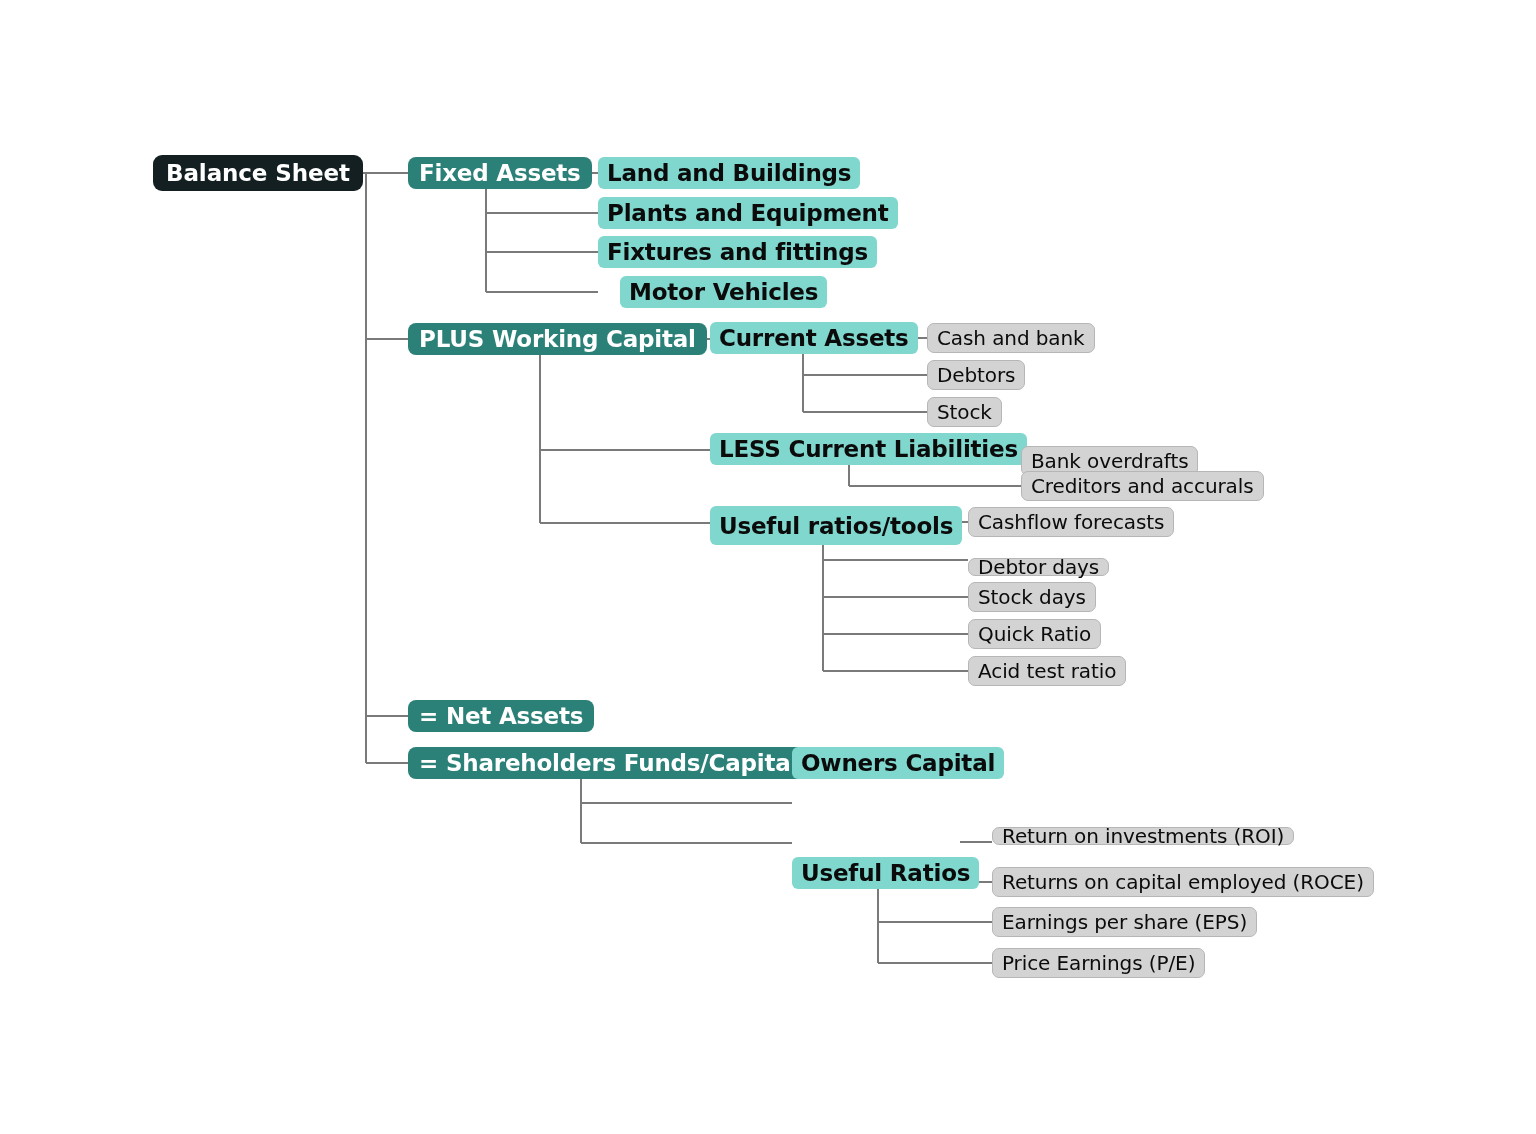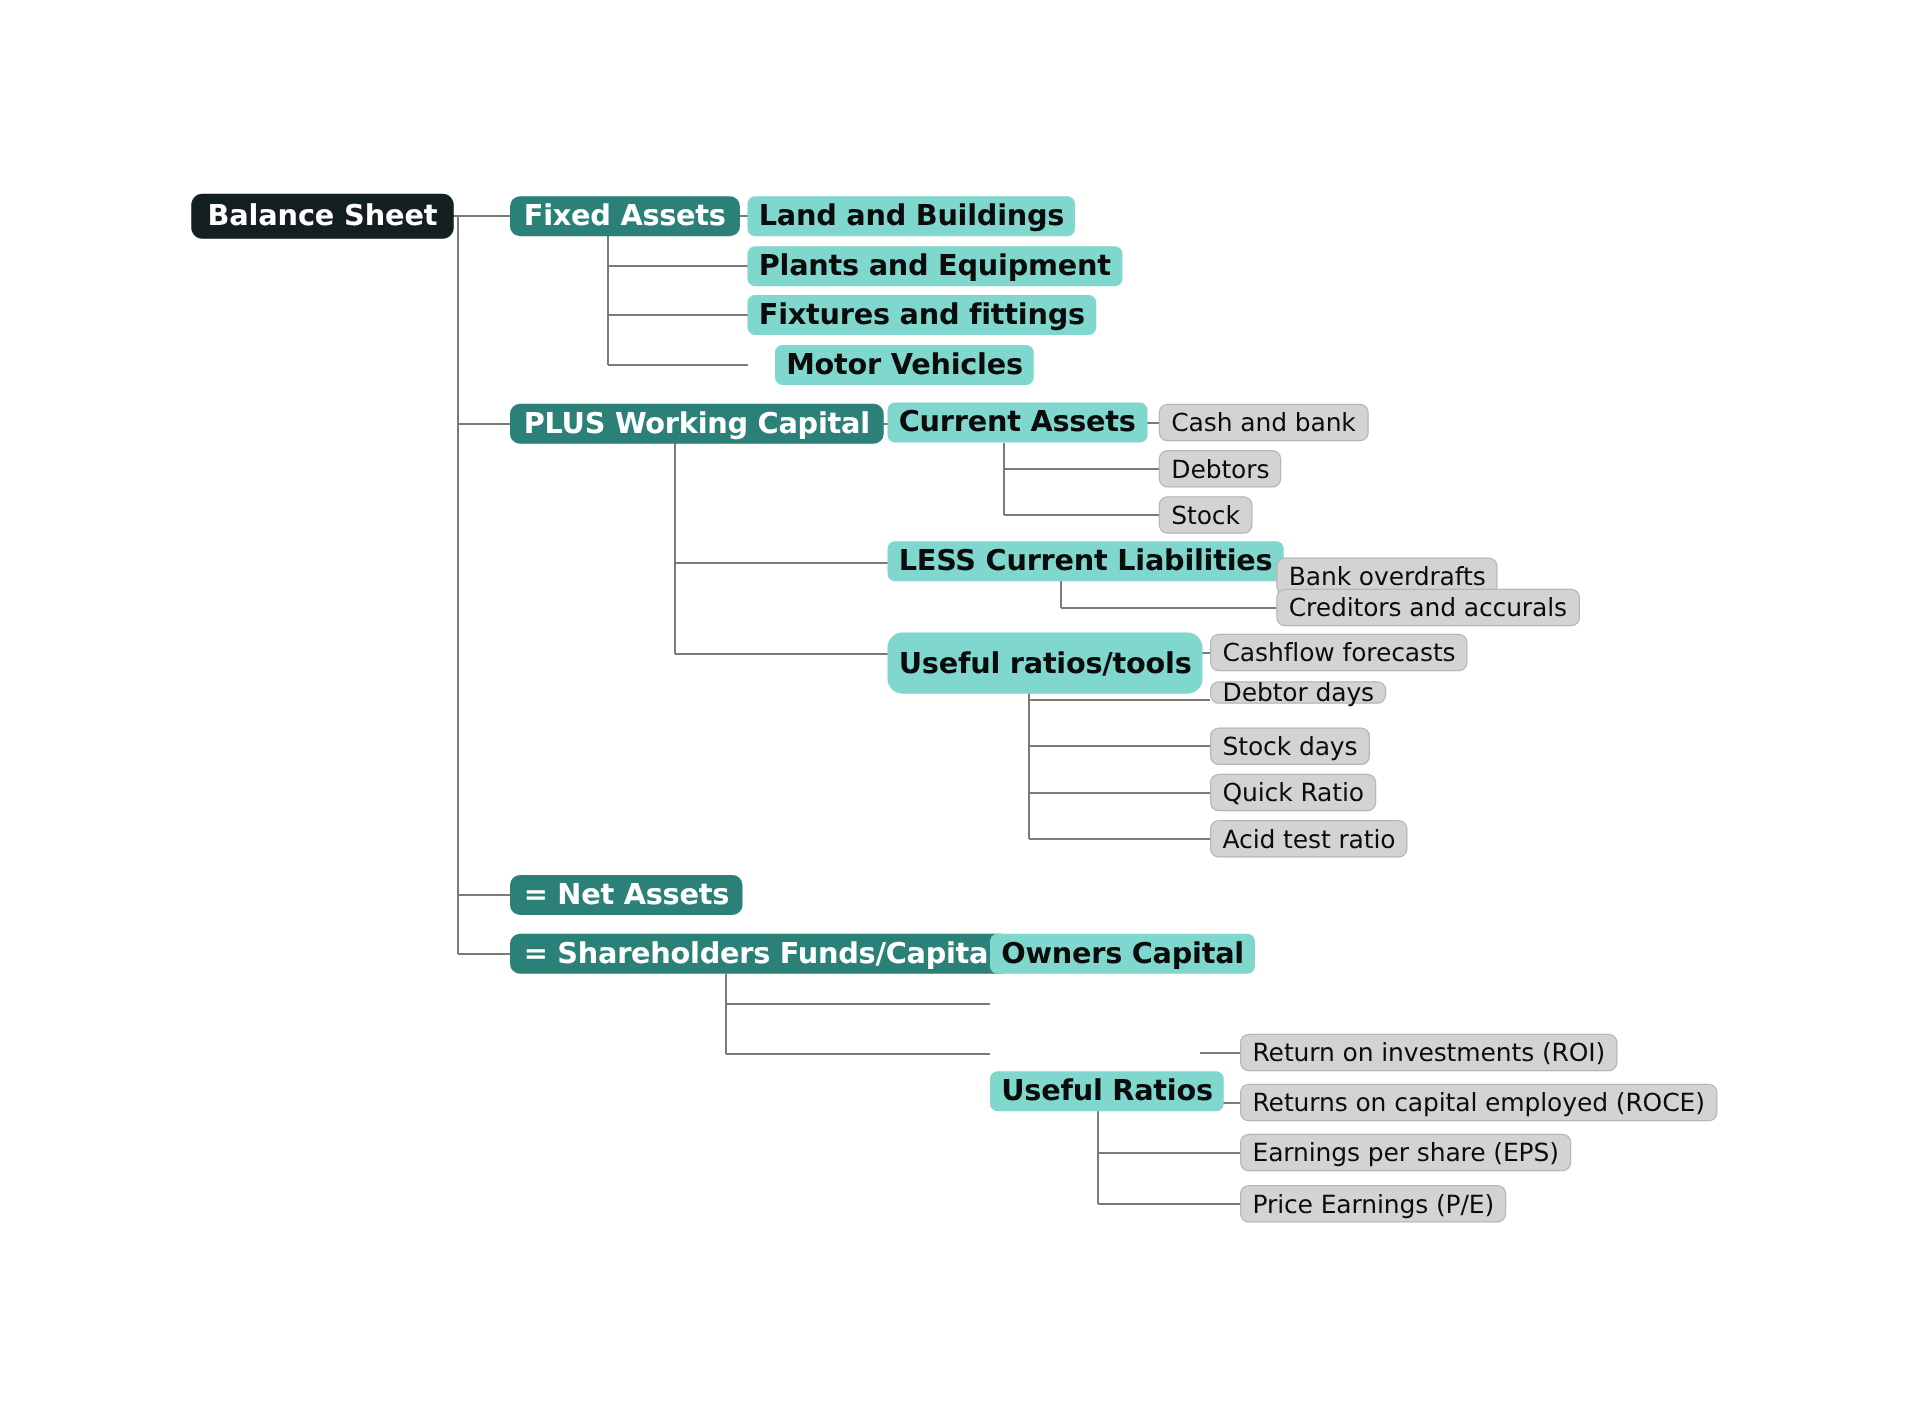--- a/index.html
+++ b/index.html
@@ -160,21 +160,21 @@
   <div class="node n-l2" style="left:620px; top:276px; height:32px;">
     <span>Motor Vehicles</span>
   </div>
 
   <div class="node n-l2" style="left:710px; top:322px; height:32px;">
     <span>Current Assets</span>
   </div>
   <div class="node n-l2" style="left:710px; top:433px; height:32px;">
     <span>LESS Current Liabilities</span>
   </div>
-  <div class="node n-l2" style="left:710px; top:506px; height:49px;border-radius:12px;">
+  <div class="node n-l2" style="left:710px; top:506px; height:39px;">
     <span>Useful ratios/tools</span>
   </div>
 
   <div class="node n-l3" style="left:927px; top:323px; height:30px;">
     <span>Cash and bank</span>
   </div>
   <div class="node n-l3" style="left:927px; top:360px; height:30px;">
     <span>Debtors</span>
   </div>
   <div class="node n-l3" style="left:927px; top:397px; height:30px;">
@@ -184,41 +184,41 @@
   <div class="node n-l3" style="left:1021px; top:434px; height:30px;margin-top:12px;">
     <span>Bank overdrafts</span>
   </div>
   <div class="node n-l3" style="left:1021px; top:471px; height:30px;">
     <span>Creditors and accurals</span>
   </div>
 
   <div class="node n-l3" style="left:968px; top:507px; height:30px;">
     <span>Cashflow forecasts</span>
   </div>
-  <div class="node n-l3" style="left:968px; top:545px; height:18px;">
+  <div class="node n-l3" style="left:968px; top:558px; height:18px;">
     <span>Debtor days</span>
   </div>
   <div class="node n-l3" style="left:968px; top:582px; height:30px;">
     <span>Stock days</span>
   </div>
   <div class="node n-l3" style="left:968px; top:619px; height:30px;">
     <span>Quick Ratio</span>
   </div>
   <div class="node n-l3" style="left:968px; top:656px; height:30px;">
     <span>Acid test ratio</span>
   </div>
 
   <div class="node n-l2" style="left:792px; top:747px; height:32px;">
     <span>Owners Capital</span>
   </div>
   <div class="node n-l2" style="left:792px; top:827px; height:32px;margin-top:30px;">
     <span>Useful Ratios</span>
   </div>
 
-  <div class="node n-l3" style="left:992px; top:827px; height:30px;">
+  <div class="node n-l3" style="left:992px; top:827px; height:18px;">
     <span>Return on investments (ROI)</span>
   </div>
   <div class="node n-l3" style="left:992px; top:867px; height:30px;">
     <span>Returns on capital employed (ROCE)</span>
   </div>
   <div class="node n-l3" style="left:992px; top:907px; height:30px;">
     <span>Earnings per share (EPS)</span>
   </div>
   <div class="node n-l3" style="left:992px; top:948px; height:30px;">
     <span>Price Earnings (P/E)</span>

